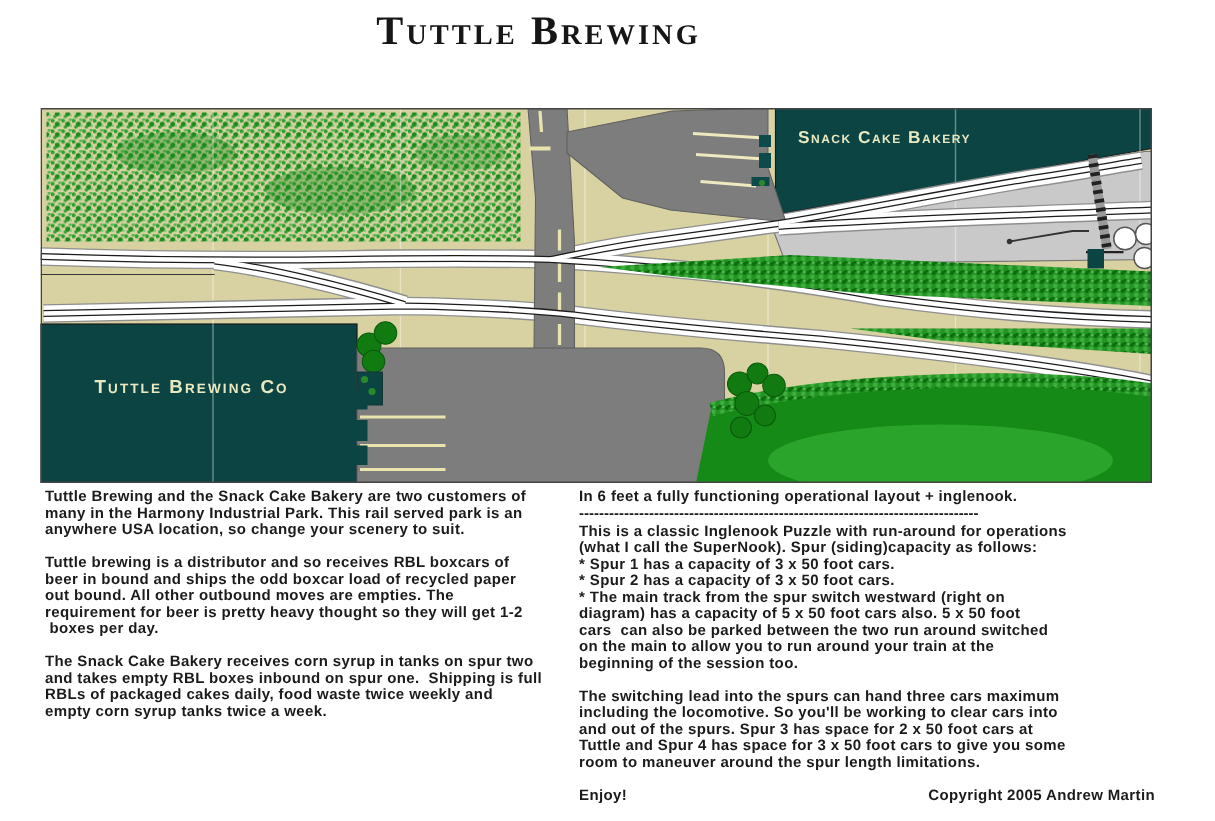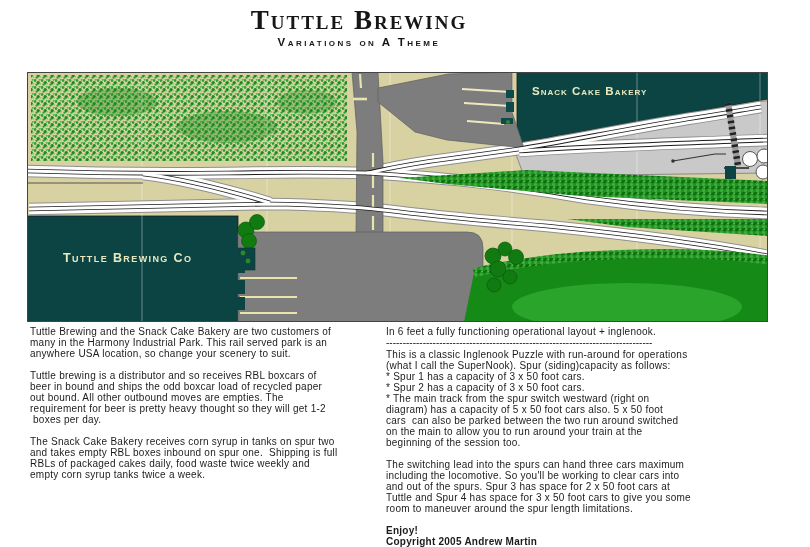--- a/index.html
+++ b/index.html
@@ -15,35 +15,34 @@
   .diagram{position:absolute;left:27px;top:72px;width:741px;height:218px;}
   svg text{font-family:"Liberation Sans",sans-serif;font-weight:bold;
            font-variant:small-caps;fill:#e9e9c0;}
   .lbl-bakery{font-size:11.5px;letter-spacing:1px;}
   .lbl-brewery{font-size:12.5px;letter-spacing:1.4px;}
   .bed{fill:none;stroke:#8f8f8f;stroke-width:12.5px;}
   .wht{fill:none;stroke:#ffffff;stroke-width:10.6px;}
   .rlb{fill:none;stroke:#1c1c1c;stroke-width:4.6px;}
   .rlw{fill:none;stroke:#ffffff;stroke-width:2.9px;}
   .col{position:absolute;top:326px;color:#1b1b1b;}
-  .col p{margin:0 0 11px 0;white-space:pre;font-weight:normal;font-size:10px;
+  .col p{margin:0 0 11px 0;white-space:pre;font-weight:bold;font-size:10px;
          line-height:11px;letter-spacing:0.25px;}
   .col-left{left:30px;width:370px;}
   .col-right{left:386px;width:384px;}
   .col-right p.intro{margin:0;}
   .col-right p.divider{margin:0 0 1px 0;letter-spacing:0;overflow:hidden;width:352px;}
   .footer-row{display:flex;justify-content:space-between;font-weight:bold;
-              font-size:10px;letter-spacing:0.25px;margin-top:0;flex-direction:column;}
+              font-size:10px;letter-spacing:0.25px;margin-top:0;}
 </style>
 </head>
 <body>
 
 <div class="header">
   <div class="title-main">Tuttle Brewing</div>
-  <div class="title-sub">Variations on A Theme</div>
 </div>
 
 <div class="diagram">
 <svg viewBox="0 0 741 250" width="741" height="250" xmlns="http://www.w3.org/2000/svg">
   <defs>
     <pattern id="veg" width="7" height="7" patternUnits="userSpaceOnUse">
       <circle cx="1" cy="1.5" r="1.4" fill="#2f9f2f"></circle>
       <circle cx="4.2" cy="3.8" r="1.7" fill="#1e8a1e"></circle>
       <circle cx="5.8" cy="0.8" r="1.1" fill="#57b757"></circle>
       <circle cx="2.6" cy="5.6" r="1.2" fill="#2f9f2f"></circle>

